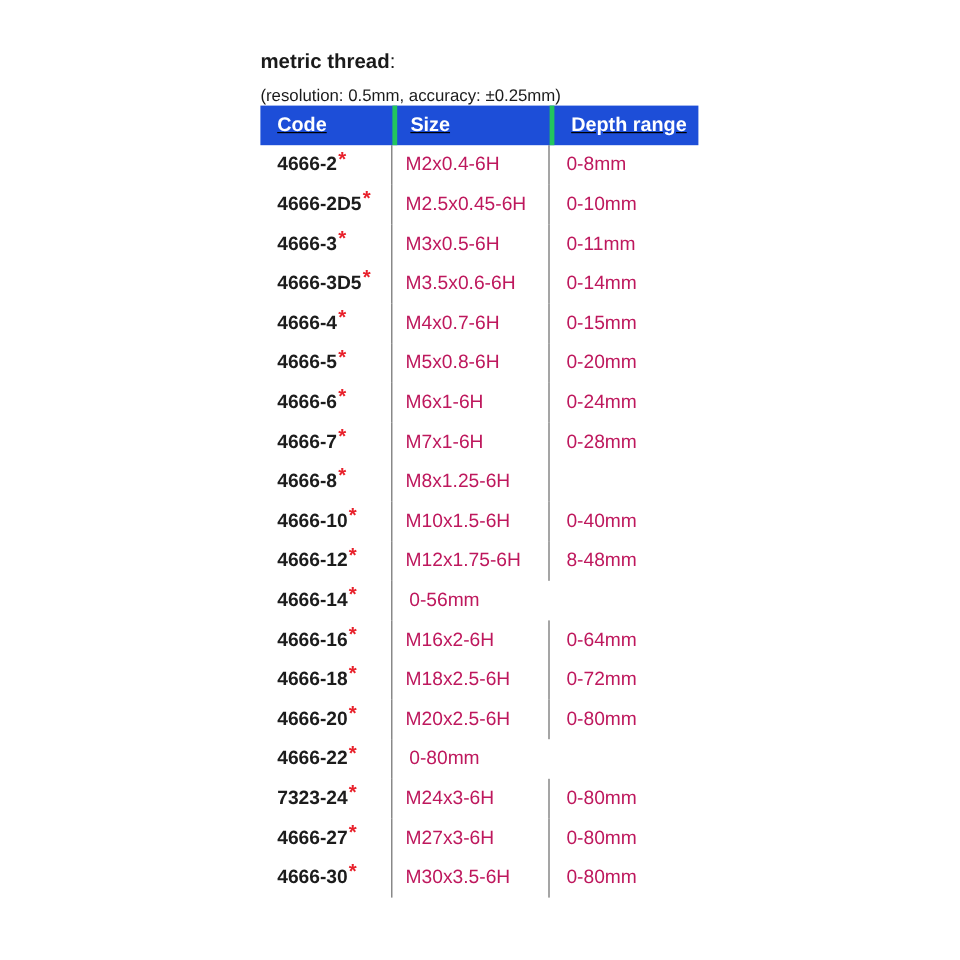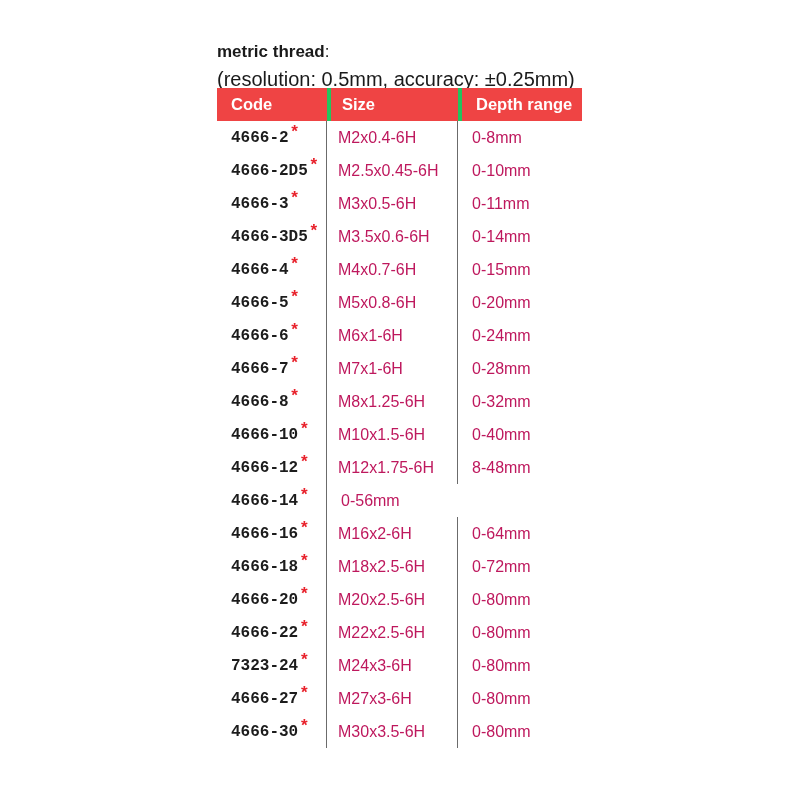--- a/index.html
+++ b/index.html
@@ -32,21 +32,21 @@
     color: #1a1a1a;
     white-space: nowrap;
   }
   .title-main {
     font-weight: bold;
   }
   .title-colon {
     font-weight: normal;
   }
   .subtitle-line {
-    font-size: 20px;
+    font-size: 14px;
     line-height: 21px;
     color: #1a1a1a;
     white-space: nowrap;
     margin-top: 6px;
   }
 
   
   .table {
     position: absolute;
     left: 217px;
@@ -67,41 +67,41 @@
     color: #be185d;
     white-space: nowrap;
     overflow: hidden;
   }
   .c-code  { width: 110px; padding-left: 14px; }
   .c-size  { width: 131px; padding-left: 11px; }
   .c-depth { width: 124px; padding-left: 14px; }
 
   
   .row-head {
-    background: #ef4444;
+    background: #1d4ed8;
+    text-decoration: underline;
   }
   .row-head .cell {
     color: #ffffff;
     font-weight: bold;
     font-size: 16.5px;
   }
   .row-head .c-size,
   .row-head .c-depth {
     border-left: 4px solid #22c55e;
   }
 
   
   .row-body .c-code,
   .row-body .c-size {
     border-right: 1.5px solid #6b6b6b;
   }
   .row-body .c-code {
     font-weight: bold;
     color: #1c1c1c;
-    font-family: Liberation Mono, monospace;
   }
   .stripe-dark  { background: #d2d2d4; }
   .stripe-light { background: #f2f2f4; align-items: center; }
   
   .row-body .c-depth {
     width: 124px;
   }
   .row-body {
     background: transparent;
   }
@@ -203,21 +203,20 @@
           </div>
           <div class="cell c-size">M7x1-6H</div>
           <div class="cell c-depth">0-28mm</div>
         </div>
         <div class="row row-body stripe-dark">
           <div class="cell c-code">
             <span>4666-8</span>
             <span class="asterisk">*</span>
           </div>
           <div class="cell c-size">M8x1.25-6H</div>
-          <div class="cell c-depth">0-32mm</div>
         </div>
         <div class="row row-body stripe-light">
           <div class="cell c-code">
             <span>4666-10</span>
             <span class="asterisk">*</span>
           </div>
           <div class="cell c-size">M10x1.5-6H</div>
           <div class="cell c-depth">0-40mm</div>
         </div>
         <div class="row row-body stripe-dark">
@@ -257,21 +256,20 @@
             <span class="asterisk">*</span>
           </div>
           <div class="cell c-size">M20x2.5-6H</div>
           <div class="cell c-depth">0-80mm</div>
         </div>
         <div class="row row-body stripe-light">
           <div class="cell c-code">
             <span>4666-22</span>
             <span class="asterisk">*</span>
           </div>
-          <div class="cell c-size">M22x2.5-6H</div>
           <div class="cell c-depth">0-80mm</div>
         </div>
         <div class="row row-body stripe-dark">
           <div class="cell c-code">
             <span>7323-24</span>
             <span class="asterisk">*</span>
           </div>
           <div class="cell c-size">M24x3-6H</div>
           <div class="cell c-depth">0-80mm</div>
         </div>

